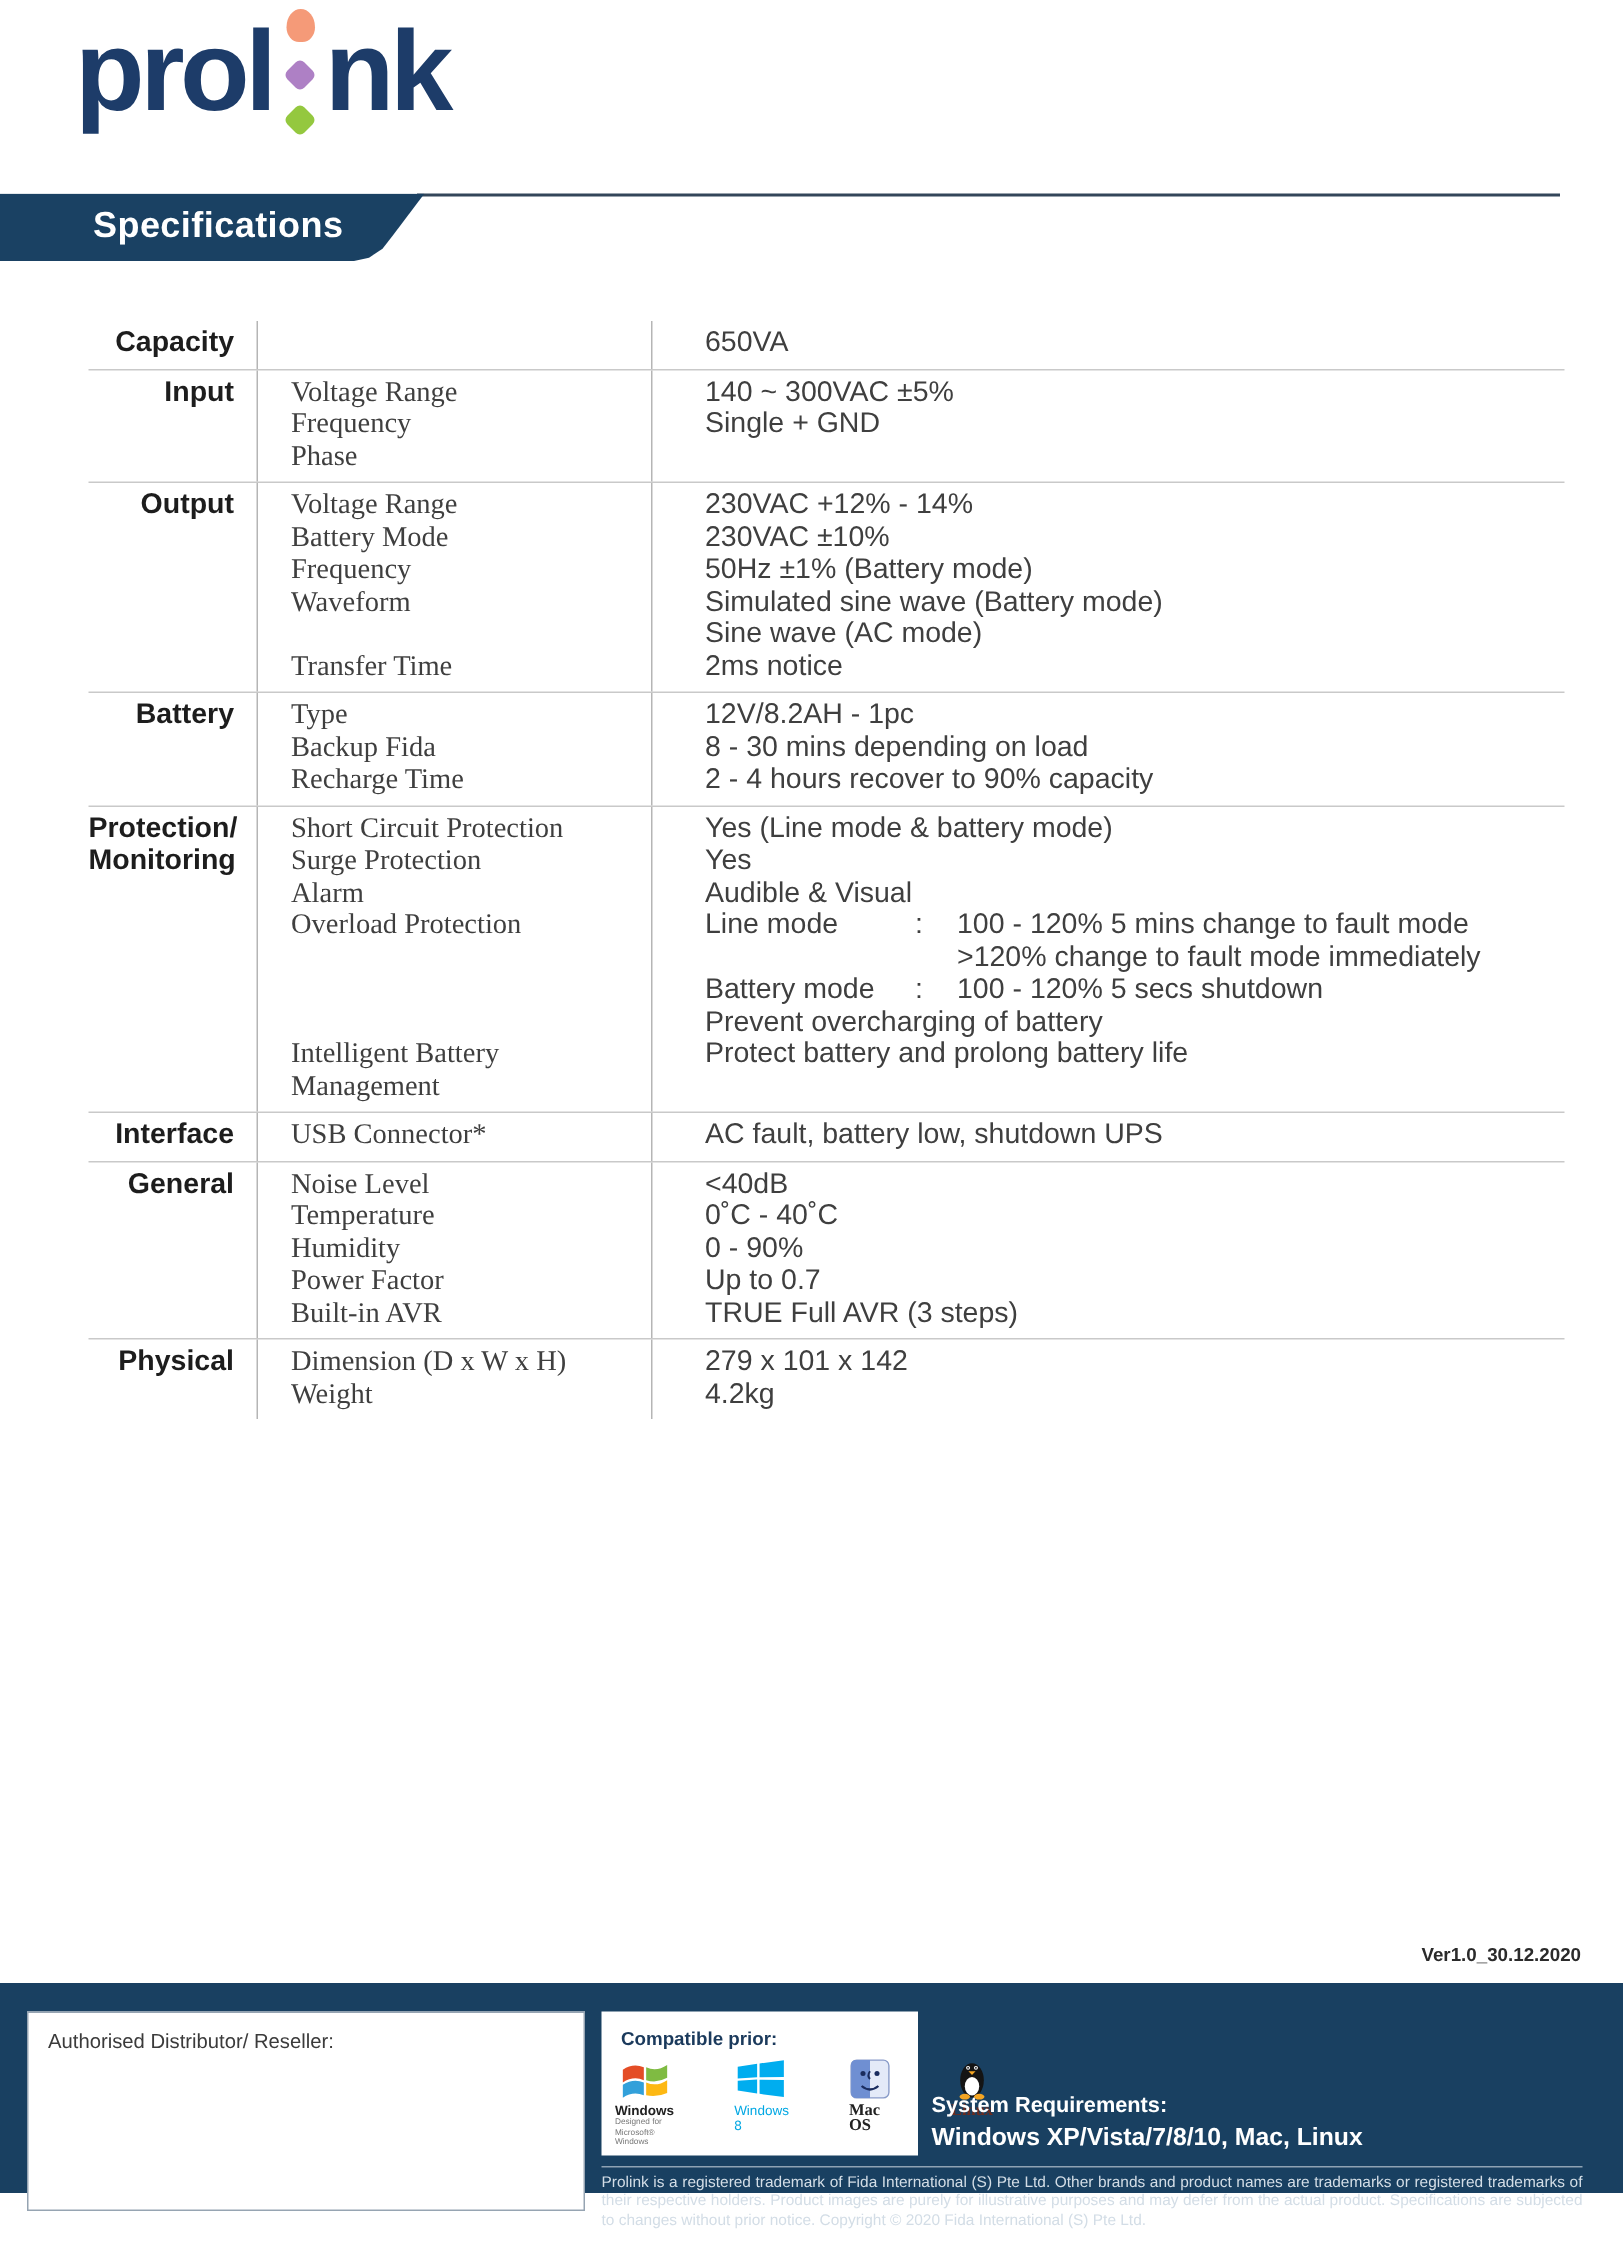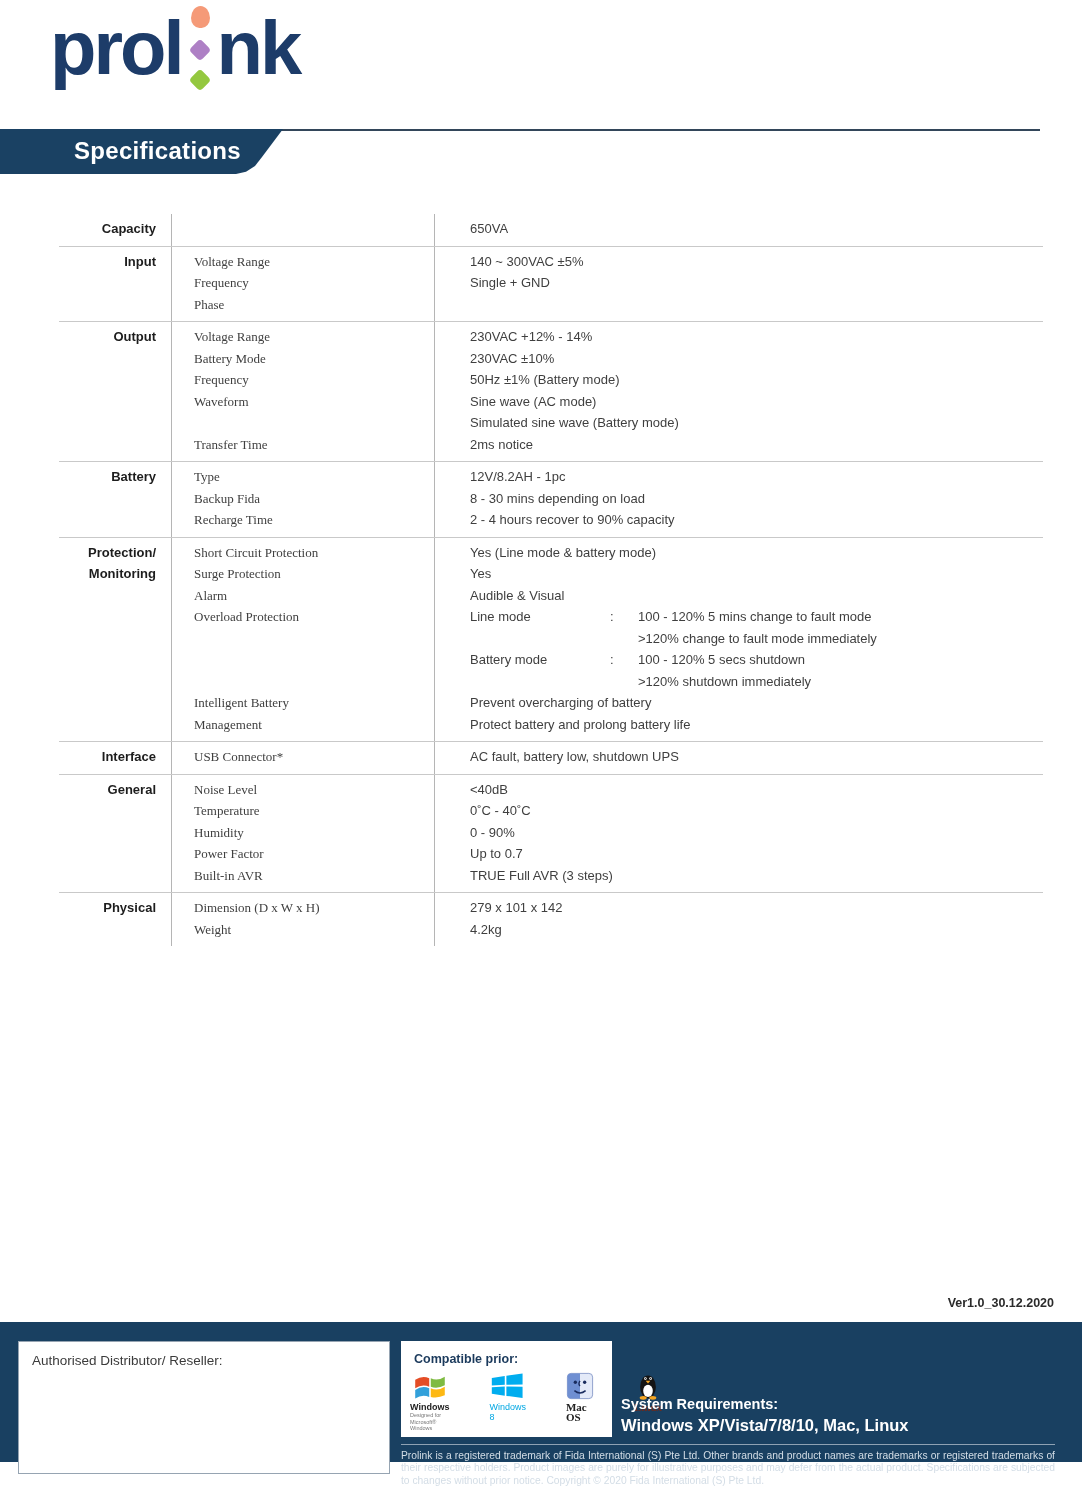--- a/index.html
+++ b/index.html
@@ -22,25 +22,25 @@
   .dot-green  { width:16px; height:16px; background:#94c83f; border-radius:4px; transform:rotate(45deg); }
 
   
   .banner-line { position:absolute; top:129px; left:278px; right:42px; height:1.6px; background:#33465a; }
   .spec-banner {
     position:absolute; top:129px; left:0; width:283px; height:45px; background:#1a4163;
     clip-path:polygon(0 0, 283px 0, 262px 62%, 255px 82%, 246px 95%, 236px 100%, 0 100%);
   }
   .spec-banner span {
     display:block; padding-left:62px; line-height:44px;
-    color:#ffffff; font-weight:bold; font-size:24px; letter-spacing:0.3px;margin-left:12px;
+    color:#ffffff; font-weight:bold; font-size:24px; letter-spacing:0.3px;
   }
 
   
-  .spec-table { position:absolute; top:214px; left:59px; right:39px; font-size:13px; }
+  .spec-table { position:absolute; top:214px; left:59px; right:39px; font-size:19px; }
   .srow { display:grid; grid-template-columns:112px 263px 1fr; border-bottom:1.5px solid #c9c9c9; }
   .srow:last-child { border-bottom:none; }
   .srow > div { padding-top:4px; padding-bottom:6px; }
   .cat { text-align:right; padding-right:15px; font-weight:bold; color:#1d1d1d; }
   .labels { border-left:1.3px solid #b5b5b5; padding-left:22px;font-family:Liberation Serif, serif; }
   .vals   { border-left:1.3px solid #b5b5b5; padding-left:35px; }
   .line { line-height:21.5px; min-height:21.5px; }
   .spacer3 { height:64.5px; }
   .mode { display:grid; grid-template-columns:140px 28px 1fr; }
 
@@ -121,22 +121,22 @@
       <div class="line">Battery Mode</div>
       <div class="line">Frequency</div>
       <div class="line">Waveform</div>
       <div class="line"></div>
       <div class="line">Transfer Time</div>
     </div>
     <div class="vals">
       <div class="line">230VAC +12% - 14%</div>
       <div class="line">230VAC ±10%</div>
       <div class="line">50Hz ±1% (Battery mode)</div>
+      <div class="line">Simulated sine wave (Battery mode)</div>
       <div class="line">Sine wave (AC mode)</div>
-      <div class="line">Simulated sine wave (Battery mode)</div>
       <div class="line">2ms notice</div>
     </div>
   </div>
 
   <div class="srow">
     <div class="cat">
       <div class="line">Battery</div>
     </div>
     <div class="labels">
       <div class="line">Type</div>
@@ -174,21 +174,20 @@
         <div>
           <div class="line">100 - 120% 5 mins change to fault mode</div>
           <div class="line">&gt;120% change to fault mode immediately</div>
         </div>
       </div>
       <div class="mode">
         <div class="line">Battery mode</div>
         <div class="line">:</div>
         <div>
           <div class="line">100 - 120% 5 secs shutdown</div>
-          <div class="line">&gt;120% shutdown immediately</div>
         </div>
       </div>
       <div class="line">Prevent overcharging of battery</div>
       <div class="line">Protect battery and prolong battery life</div>
     </div>
   </div>
 
   <div class="srow">
     <div class="cat">
       <div class="line">Interface</div>

